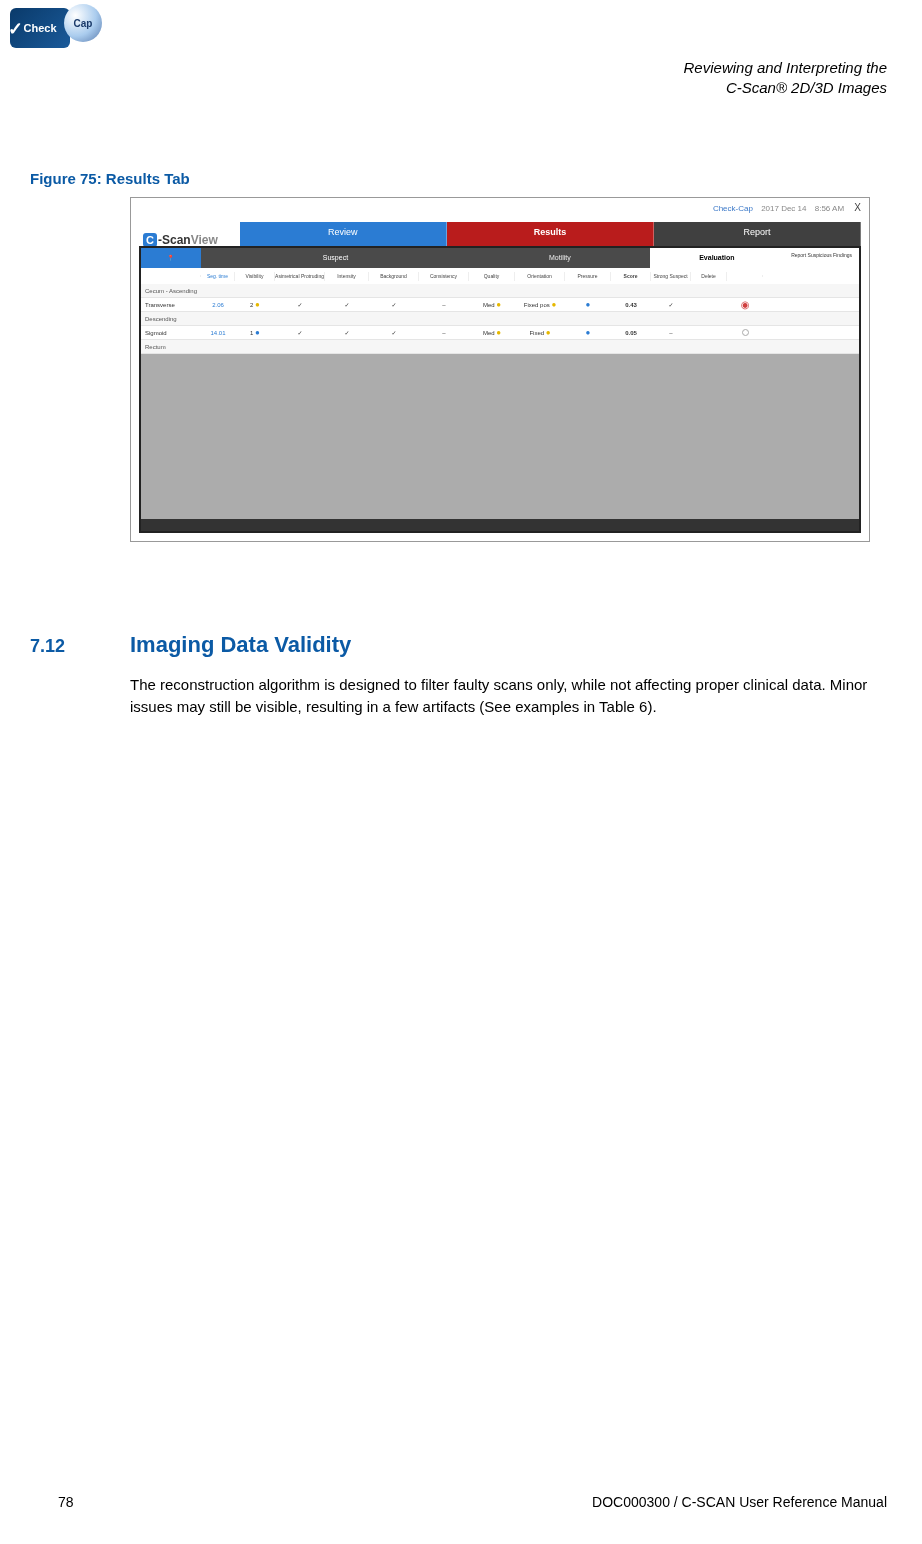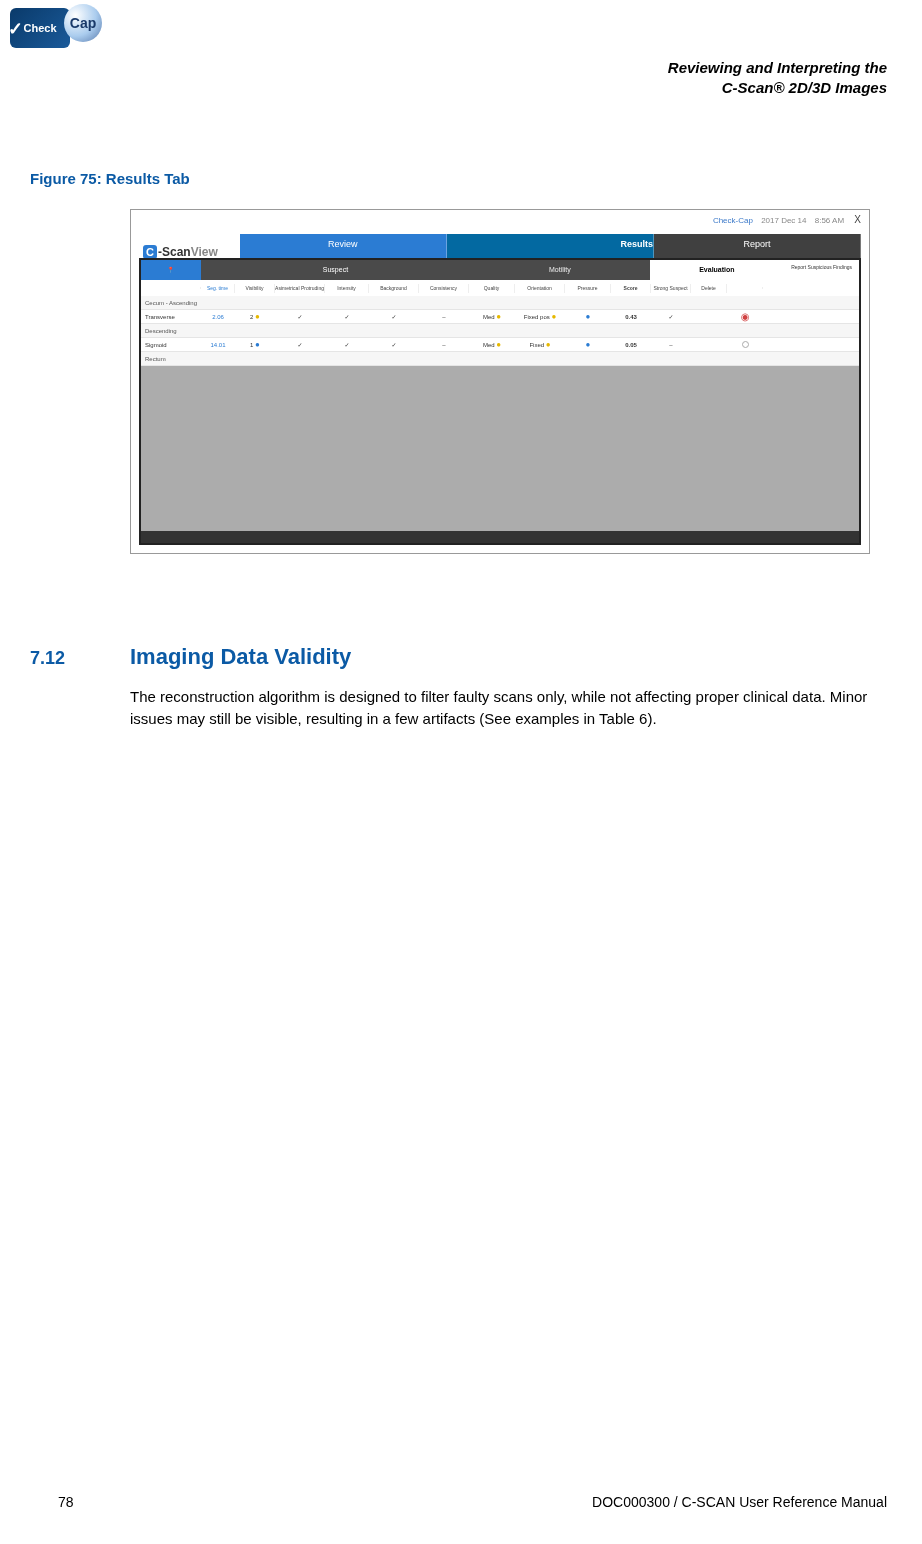--- a/index.html
+++ b/index.html
@@ -34,48 +34,48 @@
   .logo-check { position: absolute; left: -2px; top: 10px; font-size: 18px; color: #fff; }
   .logo-cap {
     position: absolute;
     right: -32px;
     top: -4px;
     width: 38px;
     height: 38px;
     background: radial-gradient(circle at 30% 30%, #fff, #aaccee 55%, #5577aa 100%);
     border-radius: 50%;
     color: #1a3a6a;
-    font-size: 14px;
+    font-size: 10px;
     font-weight: bold;
     display: flex;
     align-items: center;
     justify-content: center;
   }
   .header-titles {
     position: absolute;
     top: 58px;
     right: 35px;
     text-align: right;
     font-style: italic;
-    font-weight: bold;
+    font-weight: normal;
     font-size: 15px;
     color: #000;
     line-height: 1.35;
   }
   .content {
     position: absolute;
     top: 170px;
     left: 30px;
     right: 35px;
   }
   .figure-caption {
     color: #0b5aa5;
     font-weight: bold;
     font-size: 15px;
-    margin-bottom: 22px;
+    margin-bottom: 10px;
     font-family: Arial, sans-serif;
   }
   .screenshot-frame {
     border: 1px solid #999;
     width: 740px;
     height: 345px;
     margin-left: 100px;
     background: #fff;
     position: relative;
     overflow: hidden;
@@ -121,21 +121,21 @@
   }
   .ss-tab {
     flex: 1;
     text-align: center;
     font-size: 9px;
     line-height: 20px;
     color: #fff;
     border-right: 1px solid rgba(255,255,255,0.3);
   }
   .ss-tab.review { background: #2b7cd3; }
-  .ss-tab.results { background: #0369a1; font-weight: bold; text-align: right; }
+  .ss-tab.results { background: #b91c1c; font-weight: bold; }
   .ss-tab.report { background: #404040; }
   .ss-dark-area {
     position: absolute;
     top: 48px;
     left: 8px;
     right: 8px;
     bottom: 8px;
     background: #333;
     border: 2px solid #222;
   }

